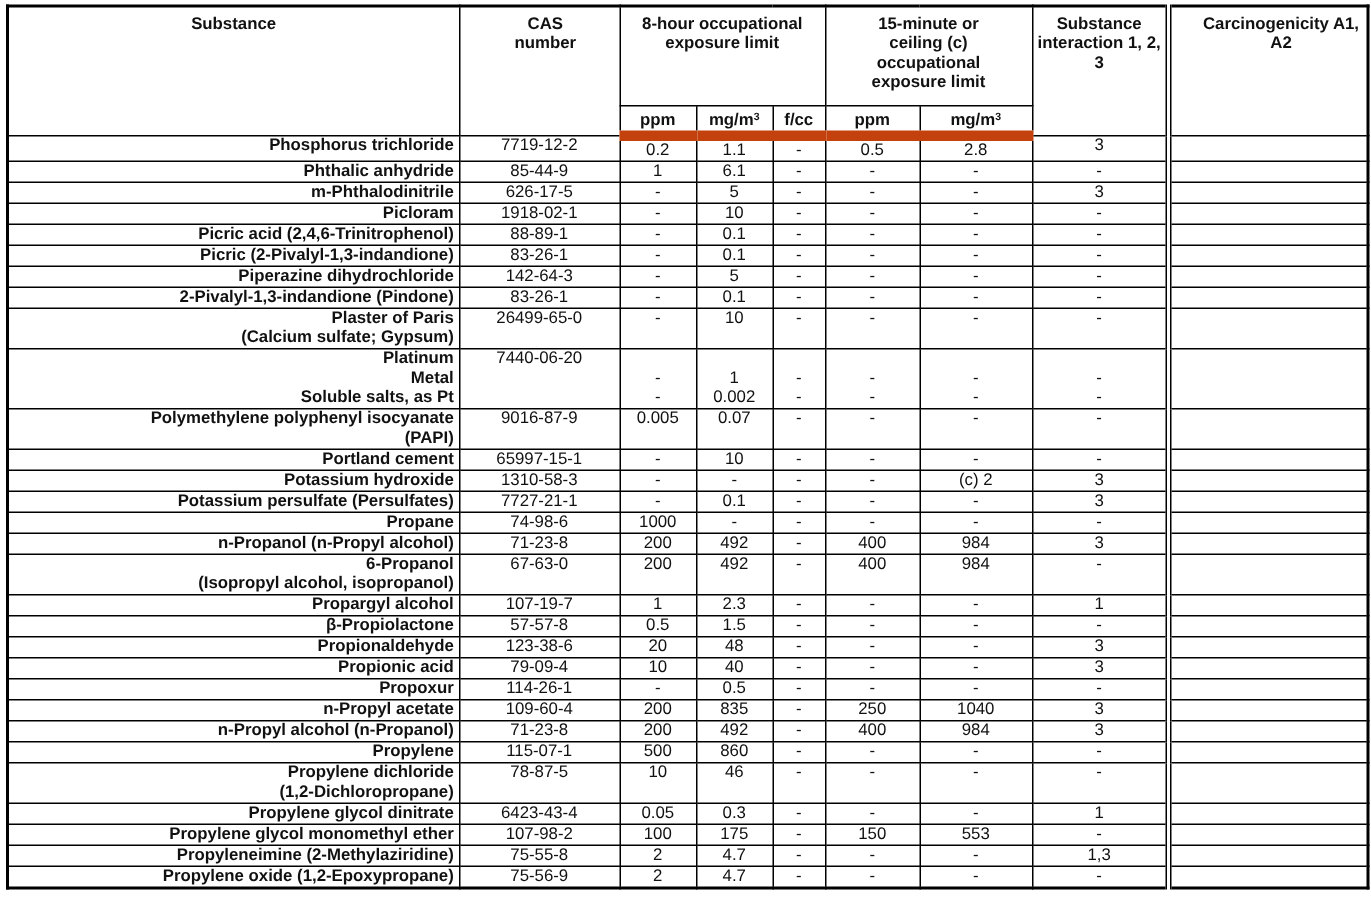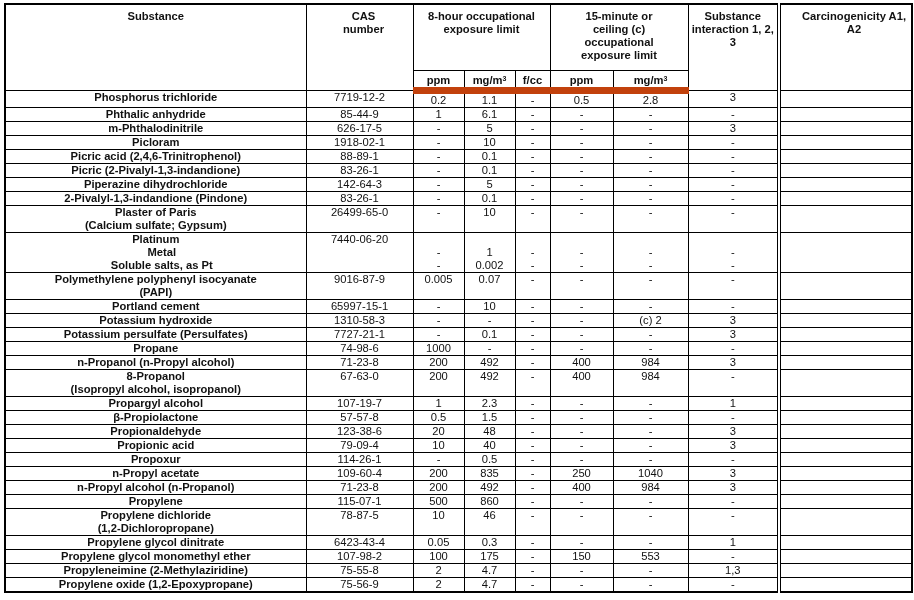--- a/index.html
+++ b/index.html
@@ -5,21 +5,21 @@
   html, body { margin: 0; padding: 0; background: #ffffff; }
   body { width: 914px; height: 600px; overflow: hidden; position: relative;
          font-family: "Liberation Sans", sans-serif; font-size: 11.2px; color: #111; }
   table.oel { position: absolute; left: 4px; top: 3px; border-collapse: collapse;
               table-layout: fixed; width: 907px; border: 2px solid #000; }
   table.oel td, table.oel th { border: 1px solid #000; padding: 0 3px; line-height: 13px;
               vertical-align: top; overflow: hidden; white-space: nowrap; }
   table.oel th { font-weight: bold; padding-top: 5px; font-size: 11.2px; }
   th.sub { height: 13px; padding-top: 3px !important; padding-bottom: 3px; vertical-align: middle; }
   tr.head-last th { border-bottom: 7px solid #c2410c; }
-  td.name { text-align: center; padding-left: 5px; margin-left: 30px; }
+  td.name { text-align: right; padding-left: 5px; margin-left: 30px; }
   td.num { text-align: center; }
   .b { font-weight: bold; }
   .n { font-weight: bold; }
   .dbl { border-right: 4px double #000 !important; }
   .indent { padding-left: 12px; display: block; font-weight: bold; }
   sup { font-size: 7px; vertical-align: top; position: relative; top: -2px; }
   .stack { display: block; }
   .gap { display: block; height: 13px; }
 </style>
 </head>
@@ -253,21 +253,21 @@
         <td class="num">71-23-8</td>
         <td class="num">200</td>
         <td class="num">492</td>
         <td class="num">-</td>
         <td class="num">400</td>
         <td class="num">984</td>
         <td class="num dbl">3</td>
         <td class="num"></td>
       </tr>
       <tr>
-        <td class="name"><span class="b">8-Propanol</span><span class="n stack">(Isopropyl alcohol, isopropanol)</span></td>
+        <td class="name"><span class="b">6-Propanol</span><span class="n stack">(Isopropyl alcohol, isopropanol)</span></td>
         <td class="num">67-63-0</td>
         <td class="num">200</td>
         <td class="num">492</td>
         <td class="num">-</td>
         <td class="num">400</td>
         <td class="num">984</td>
         <td class="num dbl">-</td>
         <td class="num"></td>
       </tr>
       <tr>

